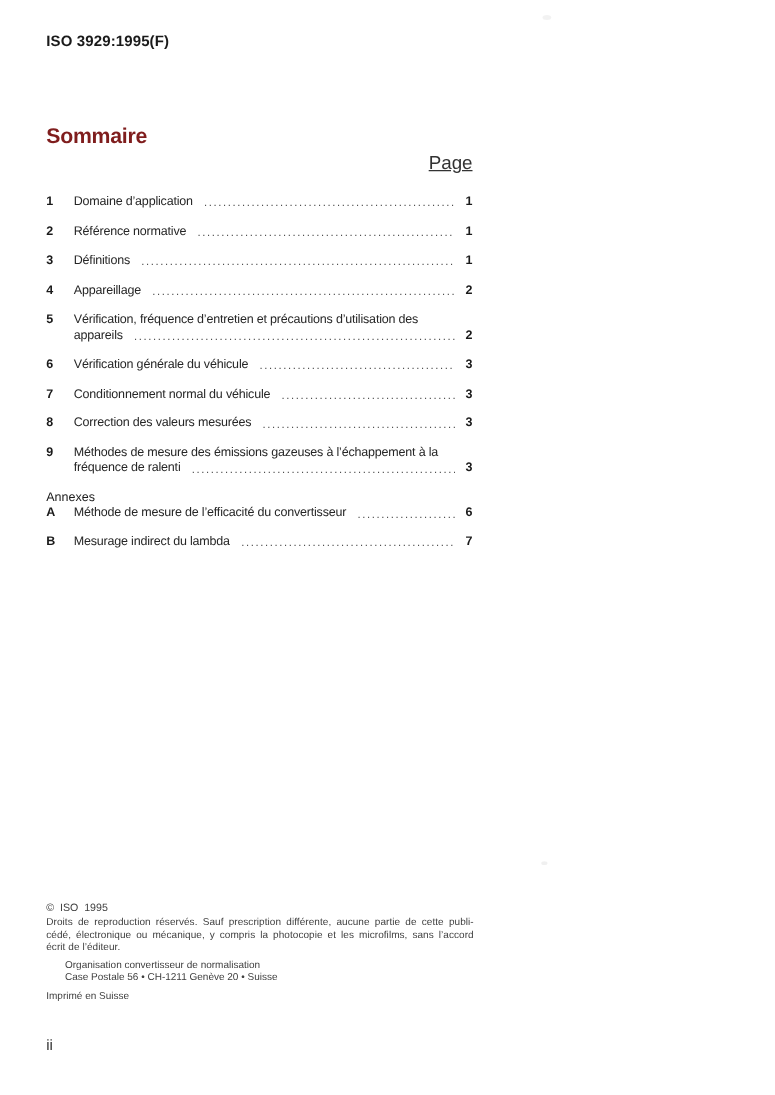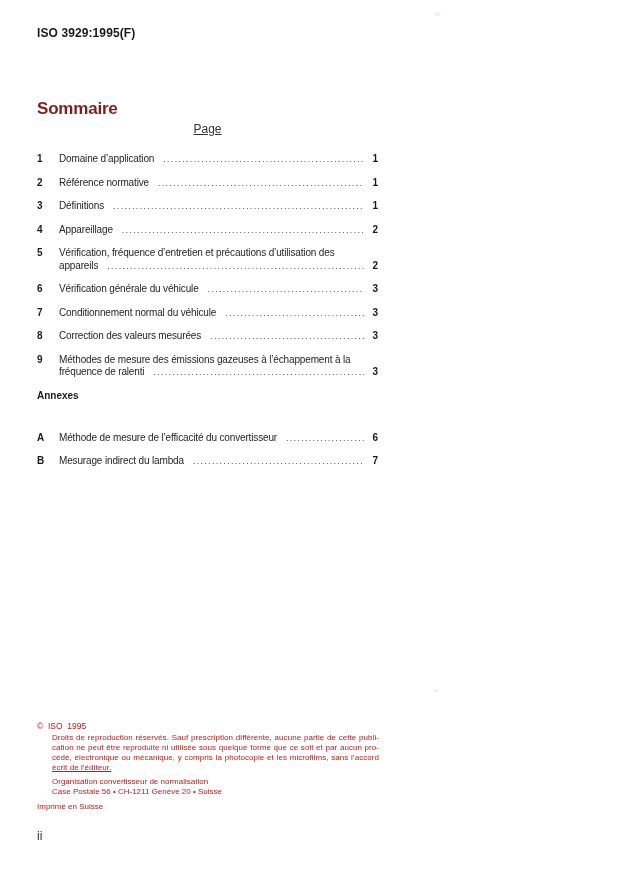--- a/index.html
+++ b/index.html
@@ -19,21 +19,21 @@
     letter-spacing: 0.1px;
   }
 
   .content { position: absolute; left: 37px; top: 100px; width: 341px; }
 
   .toc-heading {
     font-size: 17px; line-height: 17px; font-weight: 700;
     color: #7f1d1d; letter-spacing: -0.2px;
   }
   .page-label {
-    font-size: 12px; color: #333; text-align: center;
+    font-size: 15px; color: #333; text-align: right;
     margin: 5px 0 17px 0;
     text-decoration: underline;
   }
 
   .toc-row {
     display: flex; align-items: flex-start;
     font-size: 10px; line-height: 12.5px;
     margin-bottom: 11px; color: #262626;
   }
   .toc-num { flex: 0 0 22px; font-weight: 700; color: #1a1a1a; }
@@ -45,36 +45,35 @@
     flex: 1 1 auto; overflow: hidden; white-space: nowrap;
     margin: 0 8px 0 9px; min-width: 16px;
     color: #4a4a4a; font-size: 9px; letter-spacing: 1.3px;
   }
   .dots::after {
     content: "............................................................................................................................................................";
   }
   .toc-page { font-weight: 700; color: #1a1a1a; text-align: right; }
 
   .annexes-label {
-    font-weight: 700; font-size: 10px; color: #1a1a1a;
-    margin: 7px 0 31px 0;
+    font-weight: 400; font-size: 10px; color: #1a1a1a;
+    margin: 7px 0 1px 0;
   }
 
   .footer {
     position: absolute; left: 37px; top: 721px; width: 342px;
-    color: #b91c1c;
+    color: #404040;
   }
   .copyright { font-size: 8.5px; white-space: pre; margin-bottom: 2px; }
   .notice-line {
     font-size: 8px; line-height: 10px;
     text-align: justify; text-align-last: justify;
     letter-spacing: 0.05px;
-    margin-left: 15px;
-  }
-  .notice-line:last-child { text-align-last: left; text-decoration: underline; }
+  }
+  .notice-line:last-child { text-align-last: left; }
   .org { margin: 4px 0 0 15px; font-size: 8px; line-height: 10px; }
   .printed { margin-top: 5px; font-size: 8px; }
 
   .folio { position: absolute; left: 37px; top: 829px; font-size: 12px; color: #333; }
 
   .artifact { position: absolute; border-radius: 50%; }
   .artifact.a1 { left: 434px; top: 12px; width: 7px; height: 4px; background: rgba(0,0,0,0.05); }
   .artifact.a2 { left: 433px; top: 689px; width: 5px; height: 3px; background: rgba(0,0,0,0.06); }
 </style>
 </head>
@@ -209,21 +208,20 @@
             </div>
           </div>
         </div>
       </div>
   </div>
 
   <div class="footer">
     <div class="copyright">©  ISO  1995</div>
     <div id="notice">
         <div class="notice-line">Droits de reproduction réservés. Sauf prescription différente, aucune partie de cette publi-</div>
-        <div class="notice-line">cation ne peut être reproduite ni utilisée sous quelque forme que ce soit et par aucun pro-</div>
         <div class="notice-line">cédé, électronique ou mécanique, y compris la photocopie et les microfilms, sans l’accord</div>
         <div class="notice-line">écrit de l’éditeur.</div>
       </div>
     <div class="org">
       <div>Organisation convertisseur de normalisation</div>
       <div>Case Postale 56 • CH-1211 Genève 20 • Suisse</div>
     </div>
     <div class="printed">Imprimé en Suisse</div>
   </div>
 

